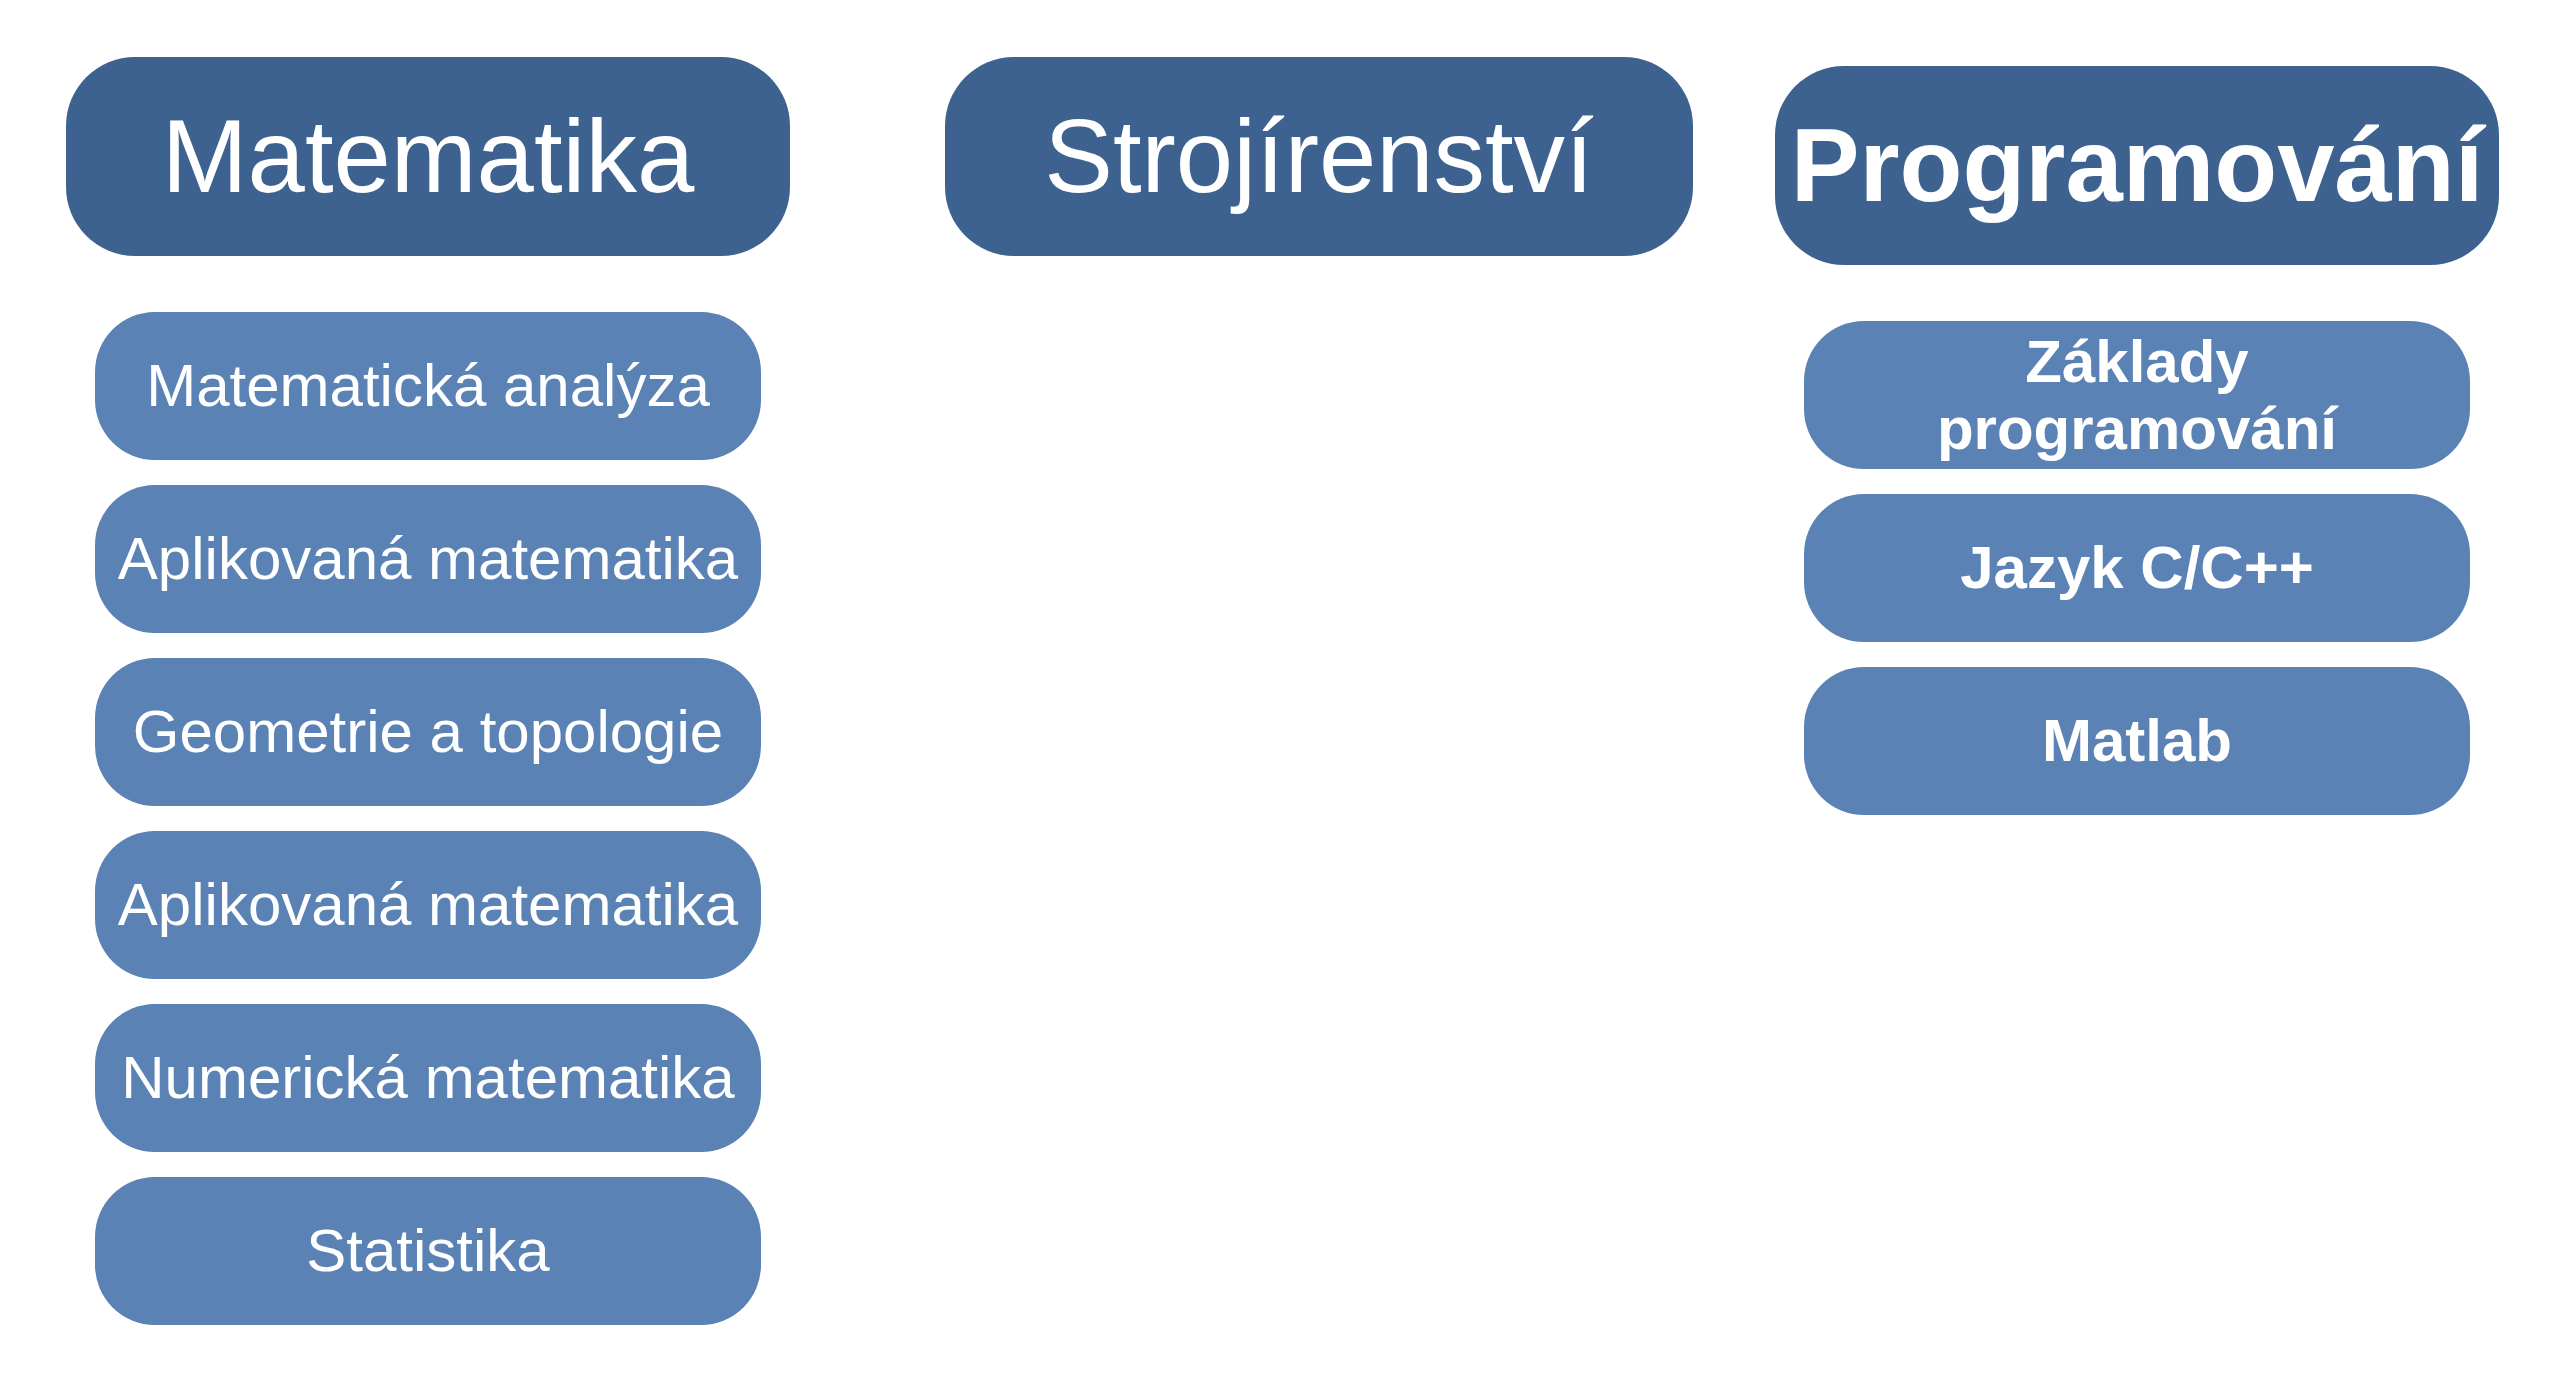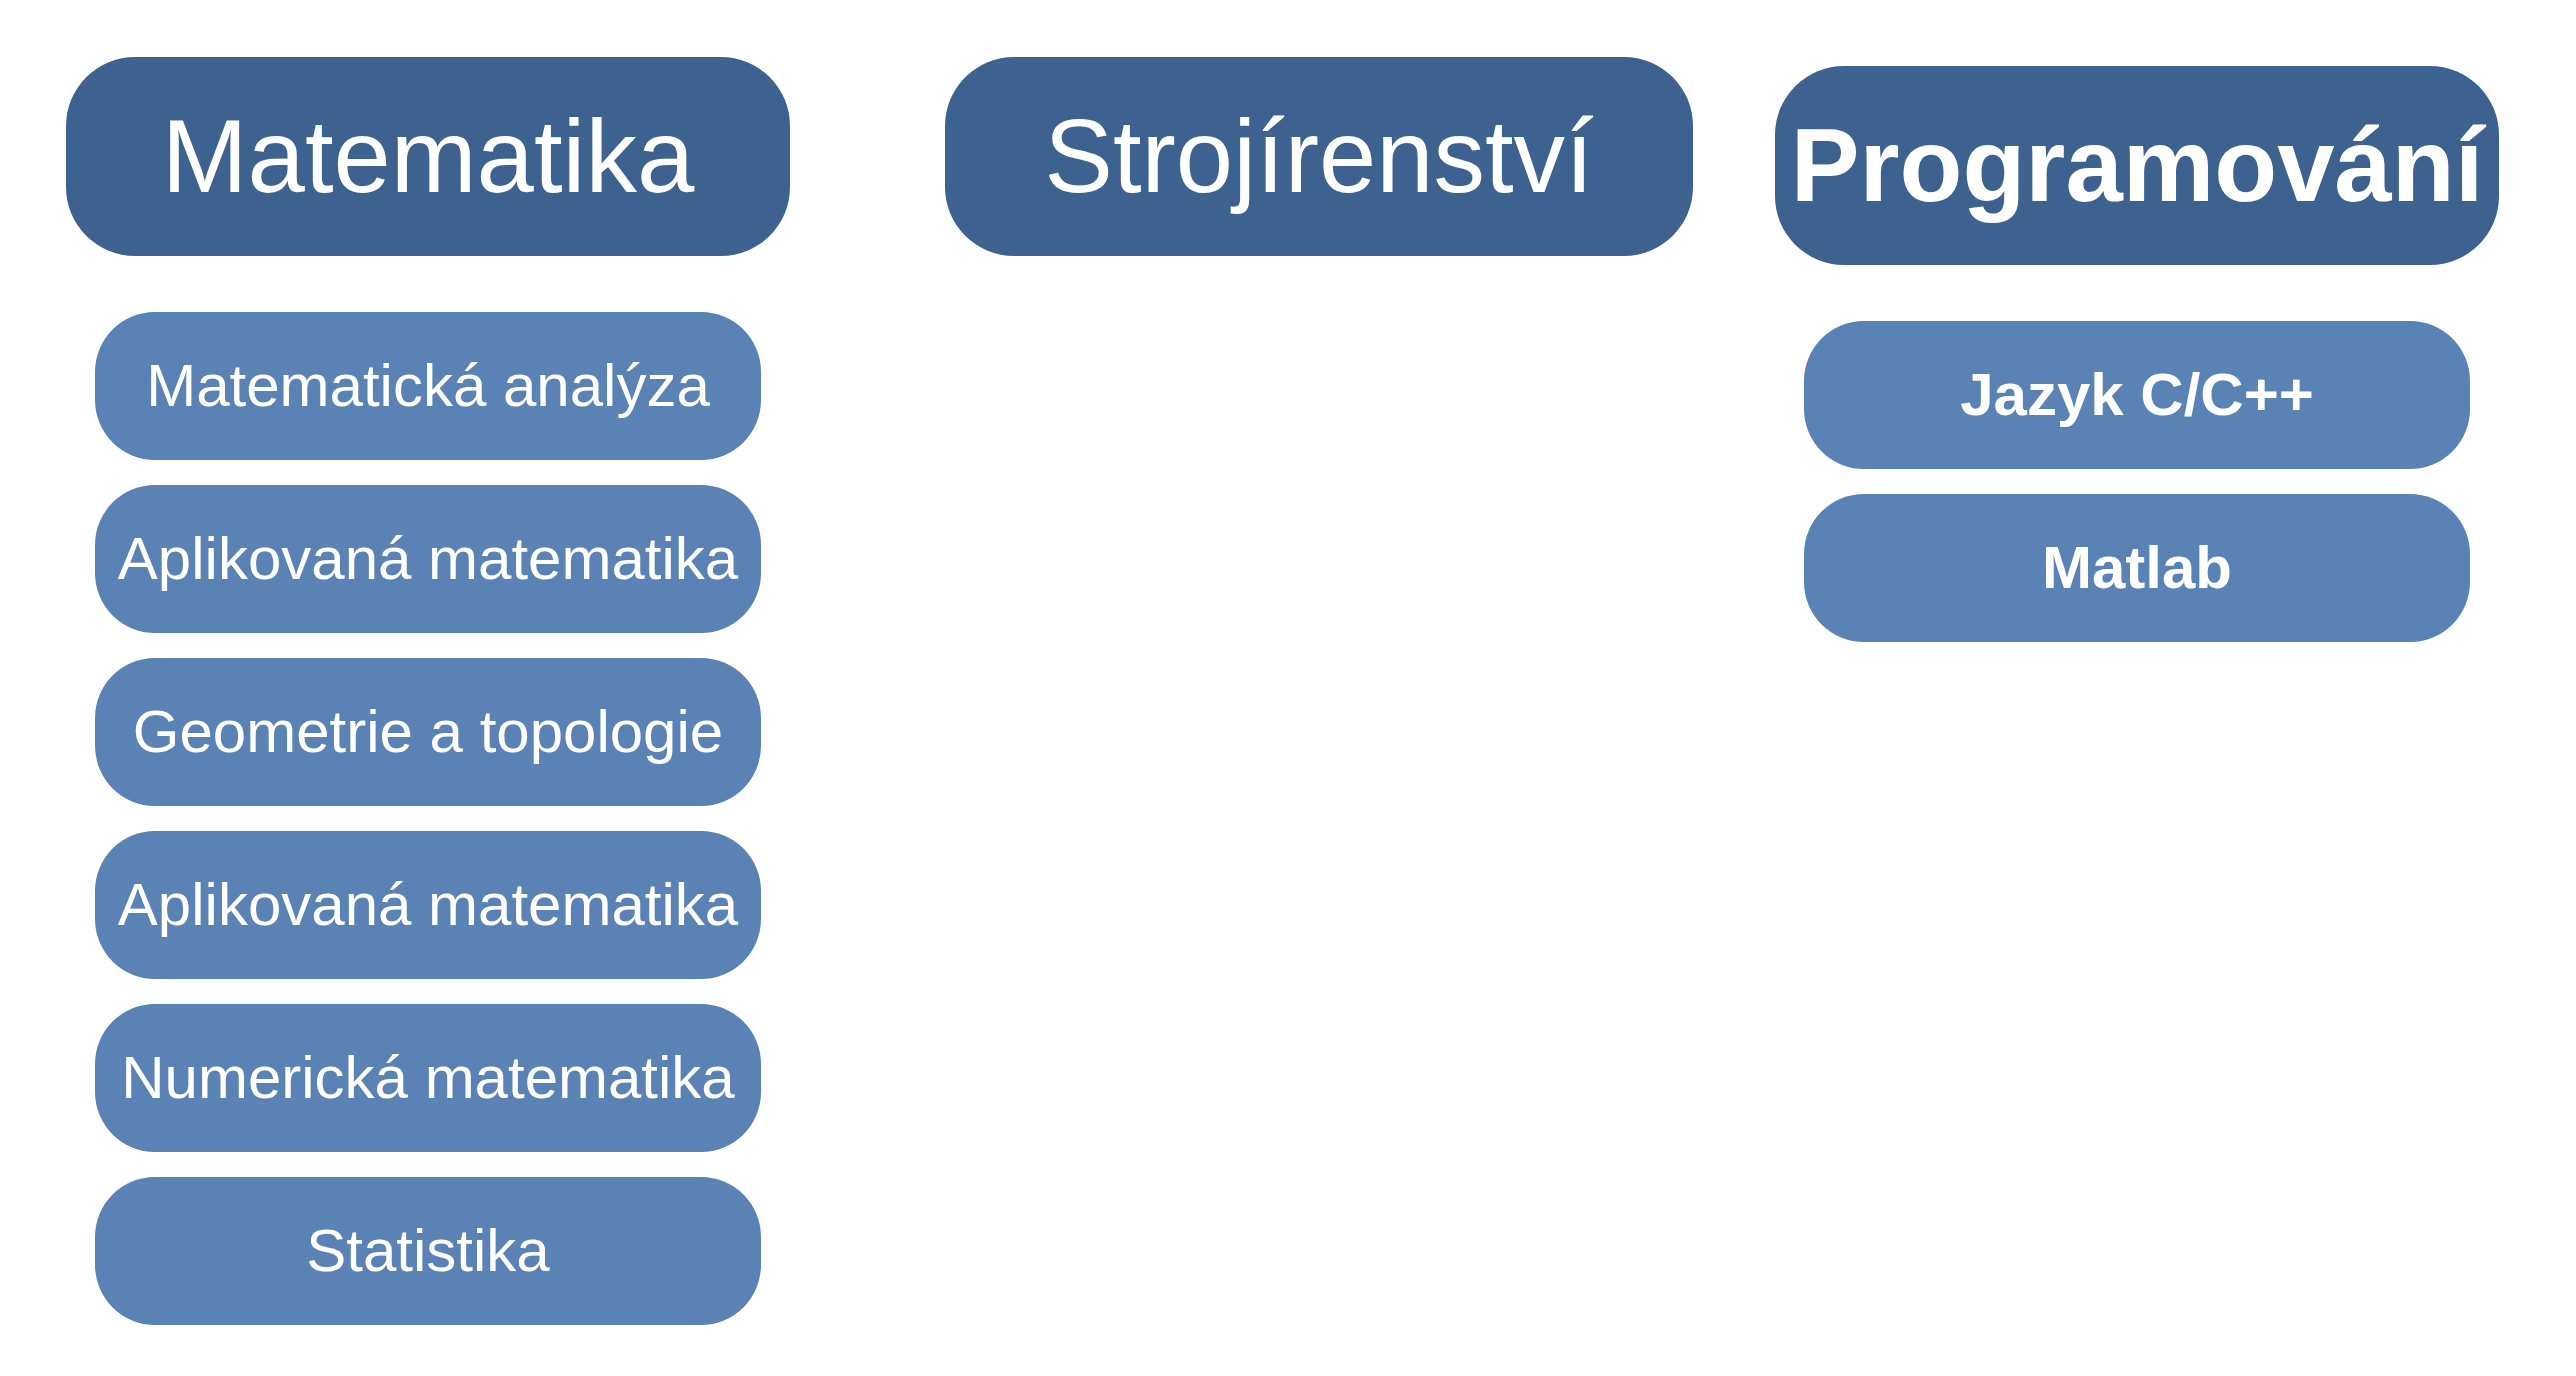--- a/index.html
+++ b/index.html
@@ -77,19 +77,20 @@
     </div>
   </div>
 
   <div class="column" id="col-strojirenstvi">
     <div class="pill-header">Strojírenství</div>
   </div>
 
   <div class="column" id="col-programovani">
     <div class="pill-header">Programování</div>
     <div class="items">
+      <div class="pill-item">Základy programování</div>
       <div class="pill-item">Jazyk C/C++</div>
       <div class="pill-item">Matlab</div>
     </div>
   </div>
 
 </div>
 
 
 </body></html>

